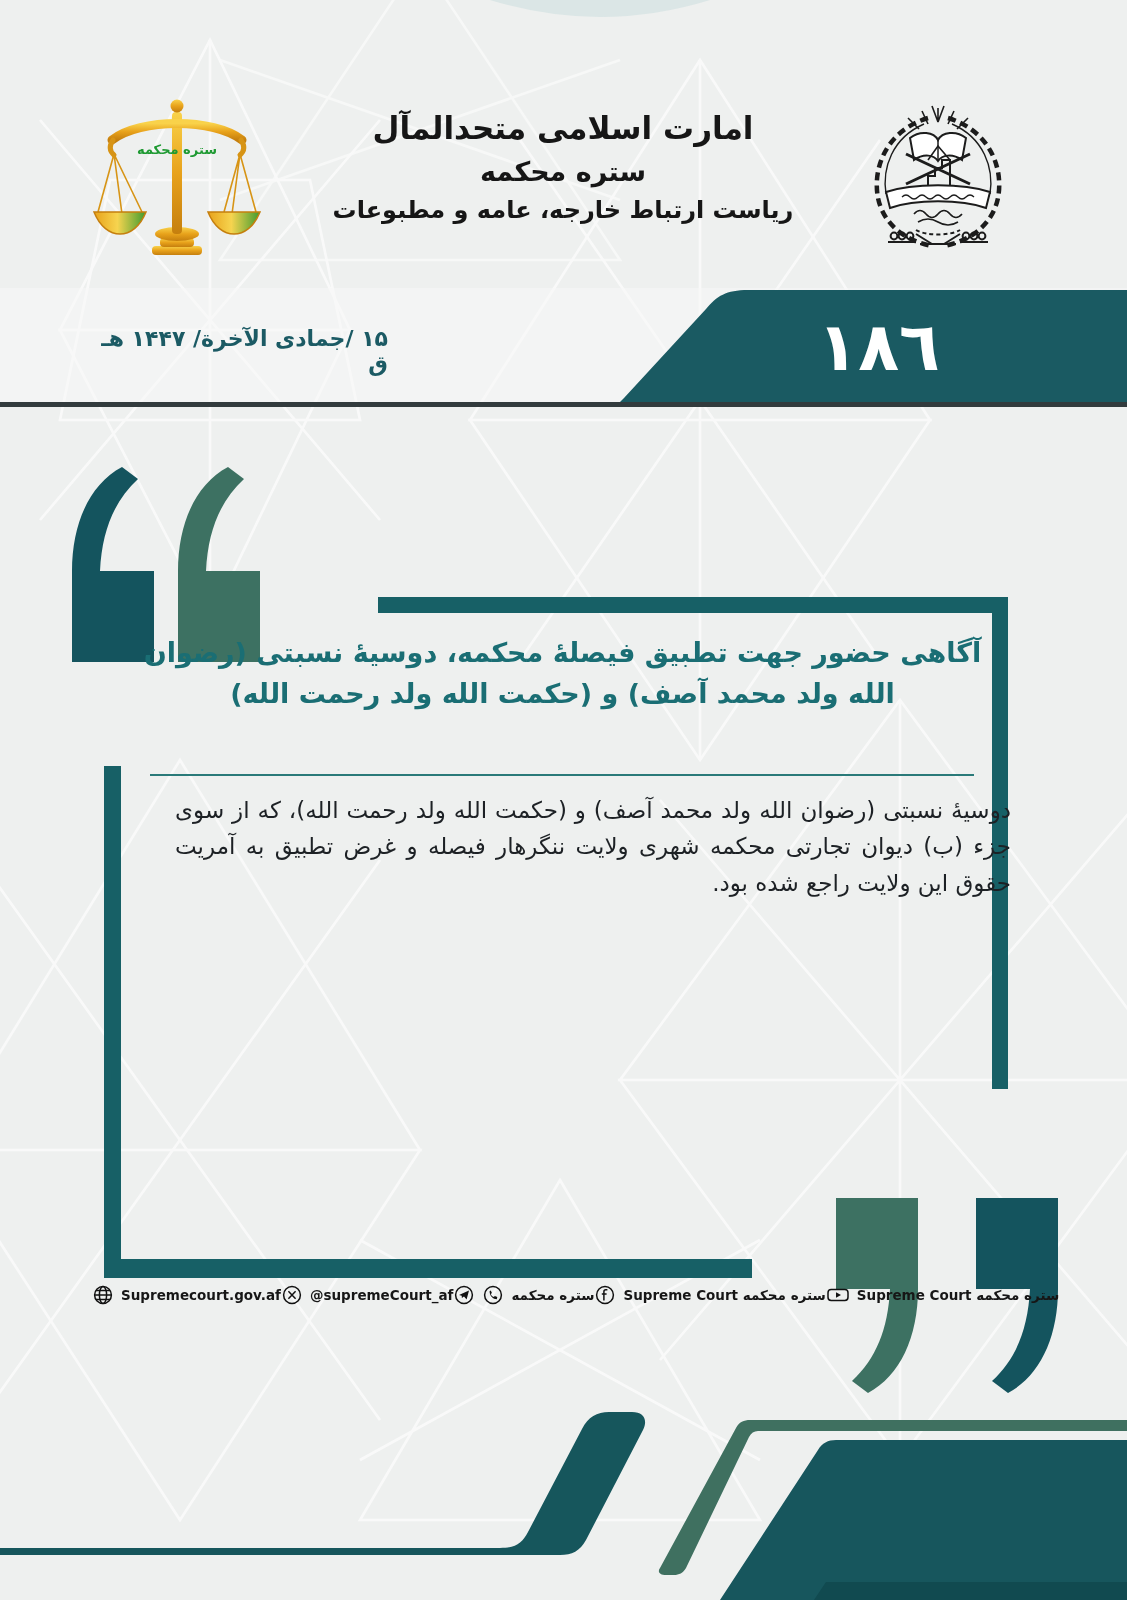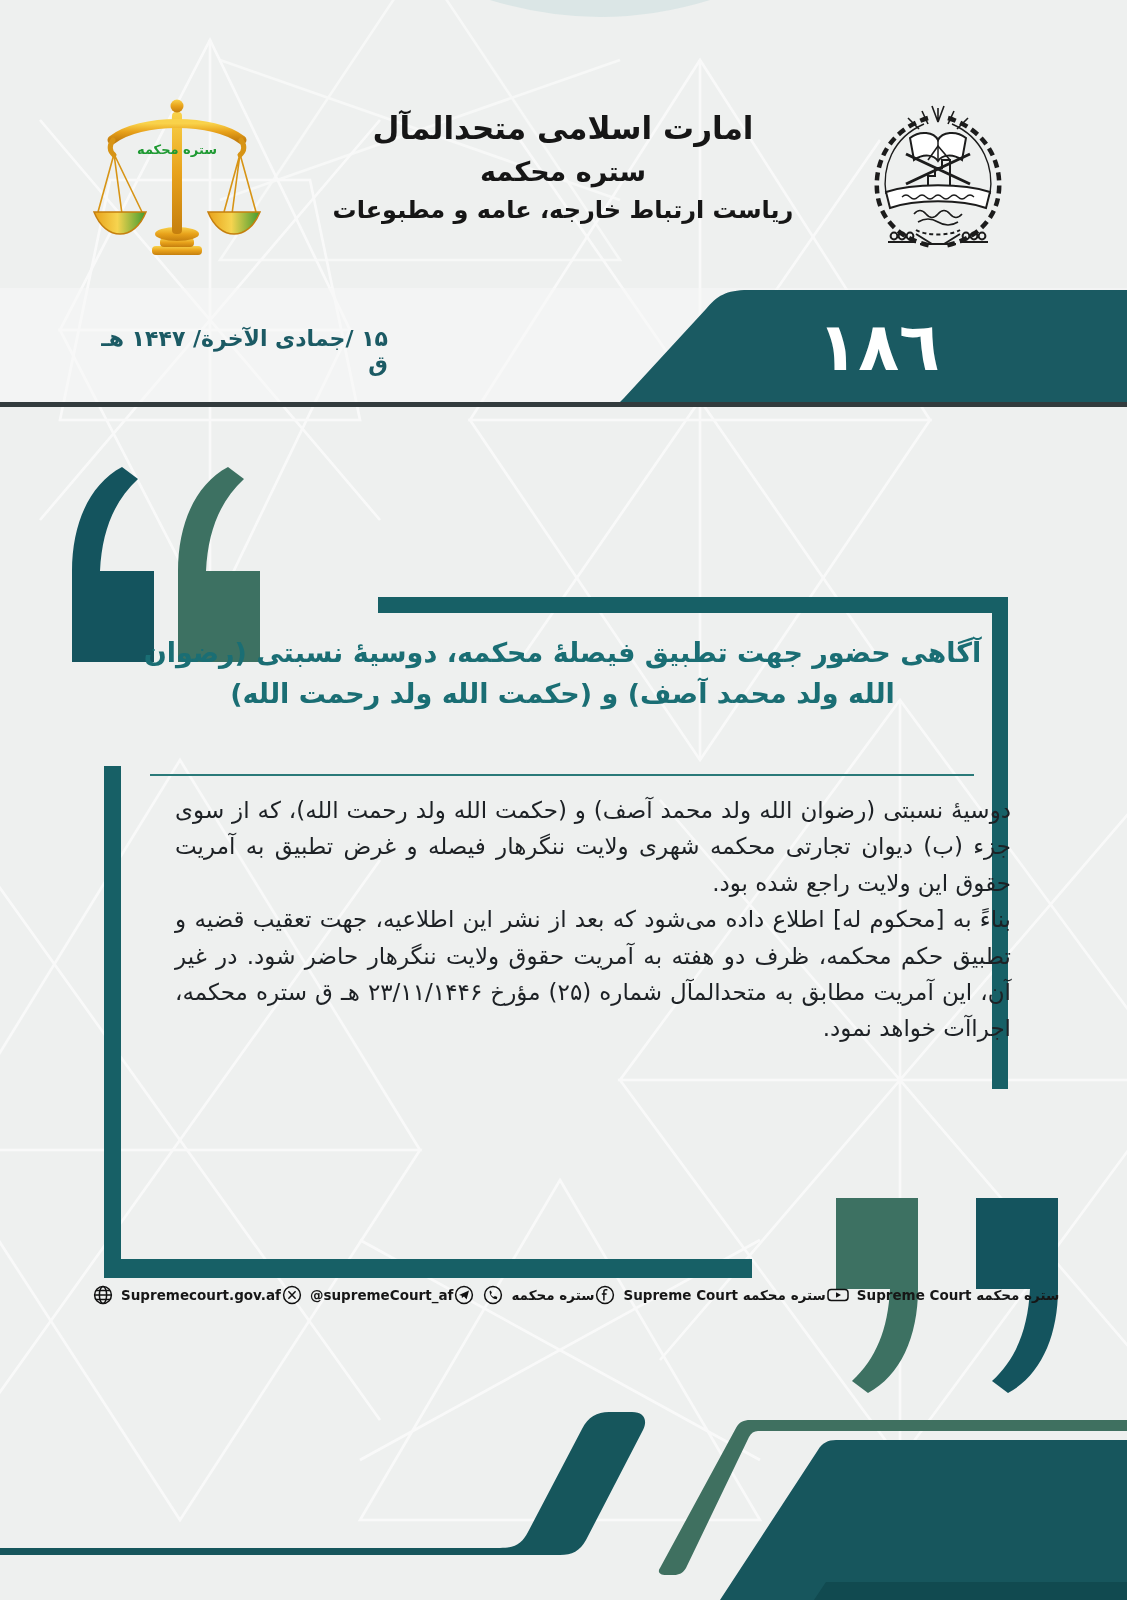--- a/index.html
+++ b/index.html
@@ -168,21 +168,20 @@
 
   <div class="abs bar bar-top"></div>
   <div class="abs bar bar-right"></div>
   <div class="abs bar bar-left"></div>
   <div class="abs bar bar-bottom"></div>
 
   <div class="abs notice-title">آگاهی حضور جهت تطبیق فیصلهٔ محکمه، دوسیهٔ نسبتی (رضوان الله ولد محمد آصف) و (حکمت الله ولد رحمت الله)</div>
   <div class="abs title-divider"></div>
   <div class="abs notice-body">
     <p>دوسیهٔ نسبتی (رضوان الله ولد محمد آصف) و (حکمت الله ولد رحمت الله)، که از سوی جزء (ب) دیوان تجارتی محکمه شهری ولایت ننگرهار فیصله و غرض تطبیق به آمریت حقوق این ولایت راجع شده بود.</p>
-    <p>بناءً به [محکوم له] اطلاع داده می‌شود که بعد از نشر این اطلاعیه، جهت تعقیب قضیه و تطبیق حکم محکمه، ظرف دو هفته به آمریت حقوق ولایت ننگرهار حاضر شود. در غیر آن، این آمریت مطابق به متحدالمآل شماره (۲۵) مؤرخ ۲۳/۱۱/۱۴۴۶ هـ ق ستره محکمه، اجراآت خواهد نمود.</p>
   </div>
 
   <svg class="abs quote q-close-1" viewBox="0 0 92 195">
     <path d="M92,195 H10 V104 C10,56 28,17 60,0 L76,12 C52,34 40,64 38,104 H92 Z" fill="#3d7162"></path>
   </svg>
   <svg class="abs quote q-close-2" viewBox="0 0 92 195">
     <path d="M92,195 H10 V104 C10,56 28,17 60,0 L76,12 C52,34 40,64 38,104 H92 Z" fill="#14545e"></path>
   </svg>
 
   <div class="abs social-row">

